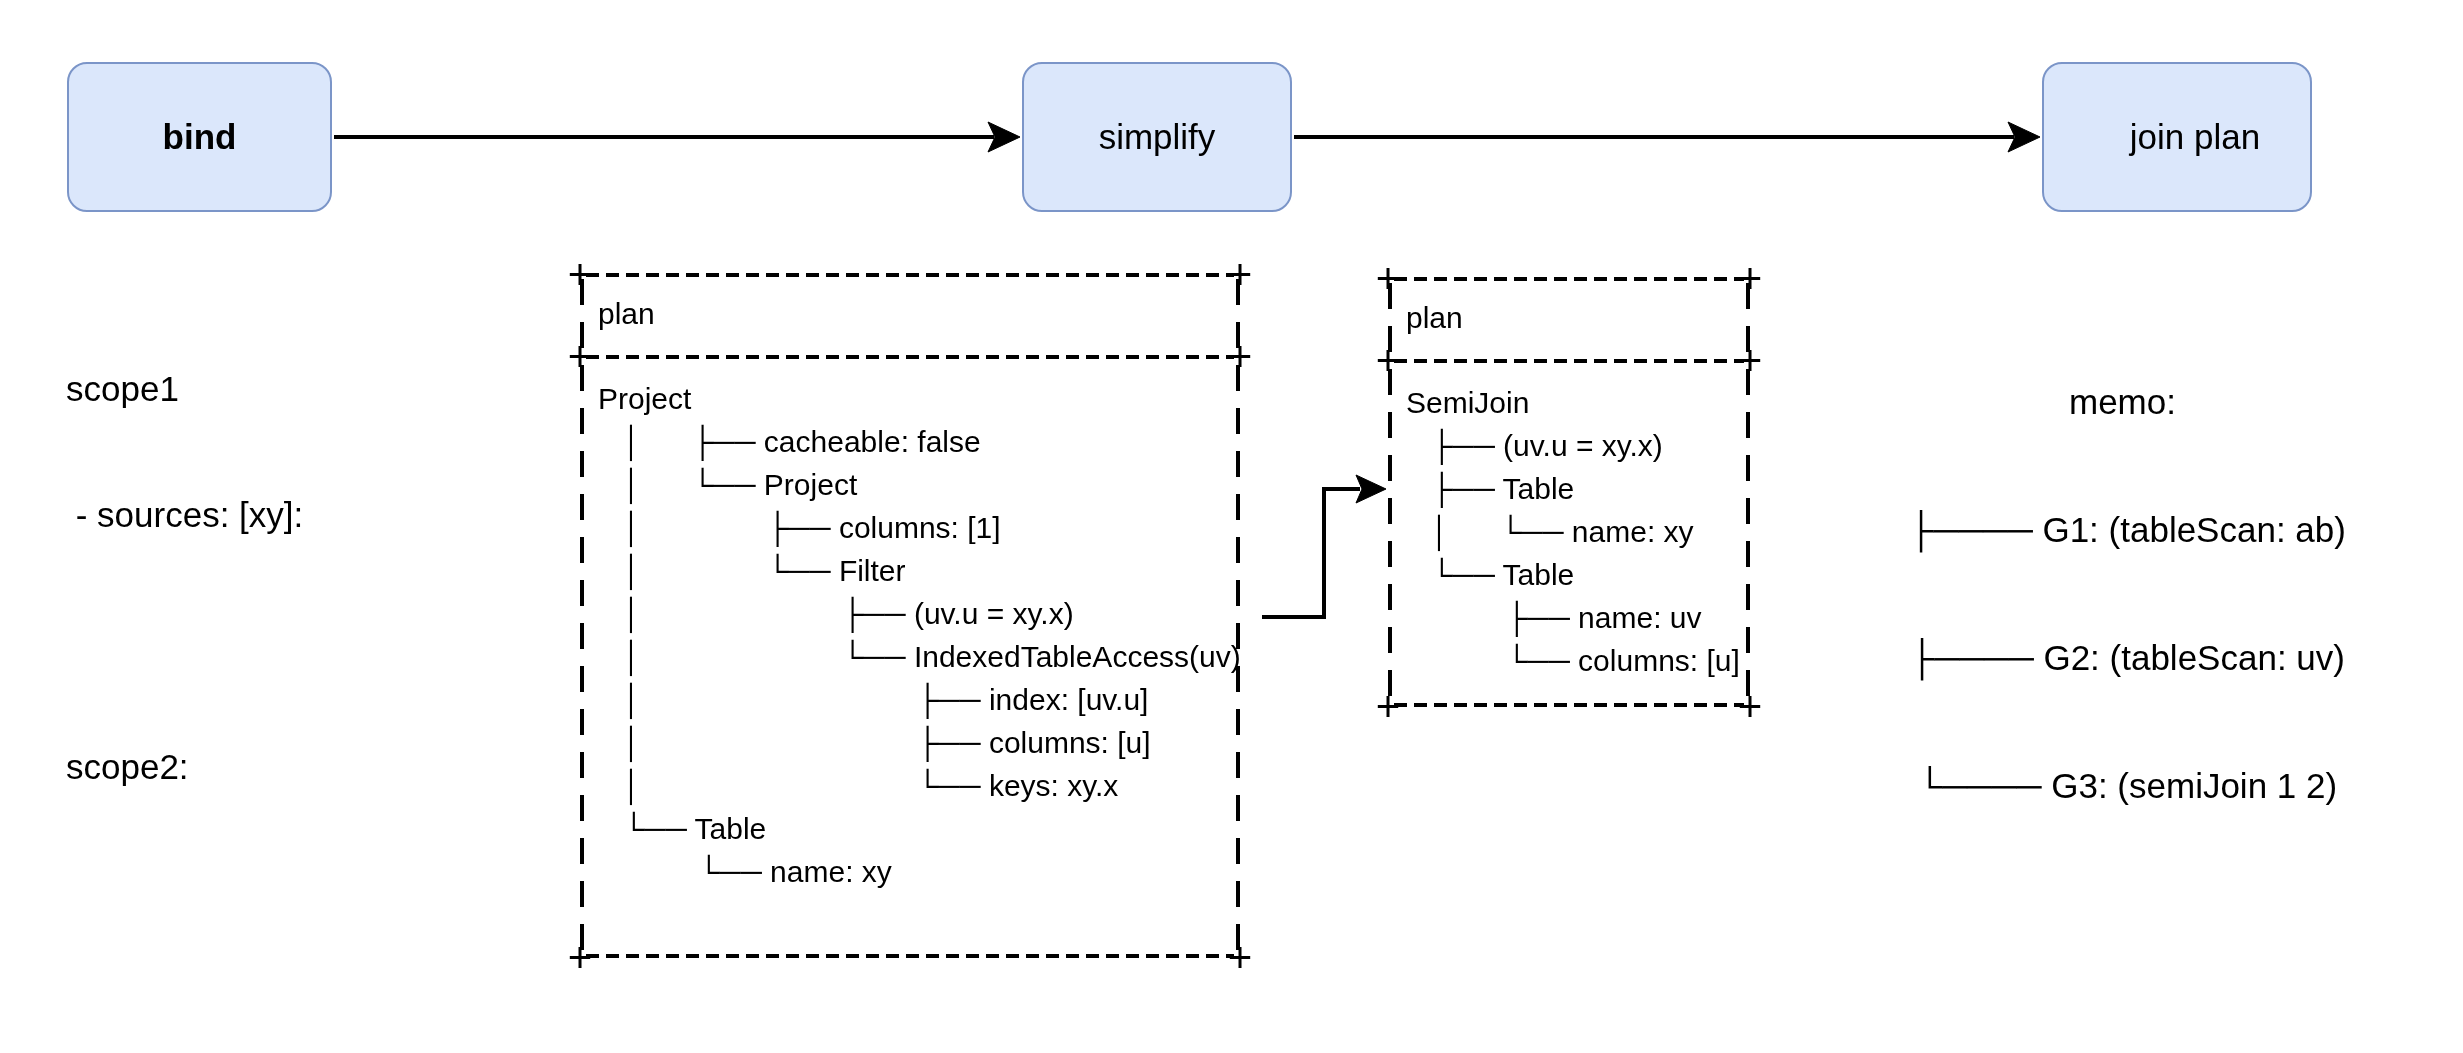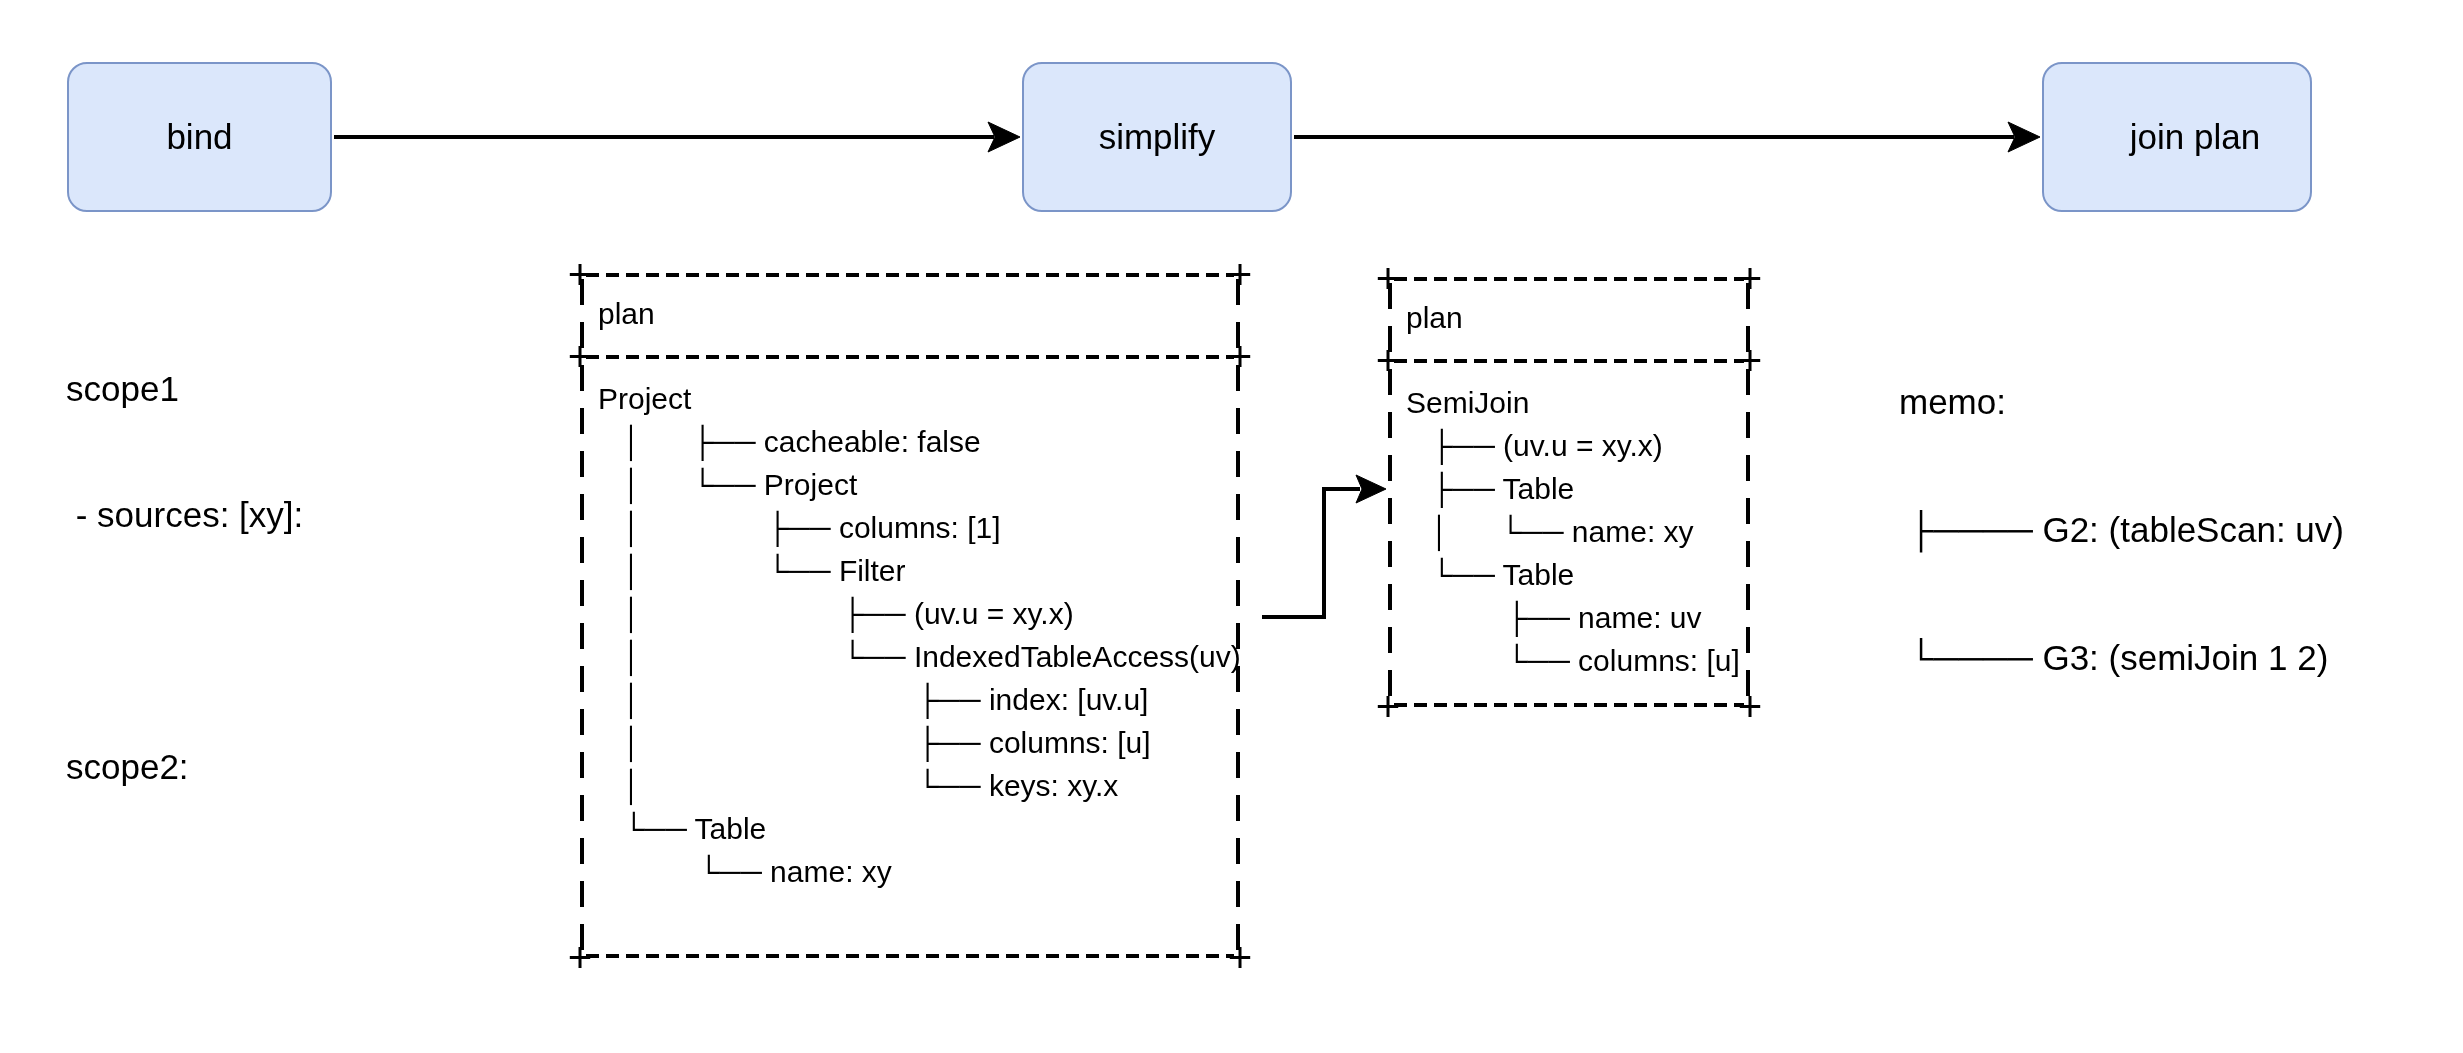--- a/index.html
+++ b/index.html
@@ -7,33 +7,33 @@
     position:relative;width:2463px;height:1053px;background:#ffffff;
     font-family:"Liberation Sans","DejaVu Sans",sans-serif;color:#000;overflow:hidden;
   }
   
   .stage{
     position:absolute;top:62px;height:150px;
     background:#dbe7fb;border:2px solid #7b95c8;border-radius:20px;
     display:flex;align-items:center;justify-content:center;
     font-size:35px;box-sizing:border-box;
   }
-  #stage-bind{left:67px;width:265px;}
+  #stage-bind{left:67px;width:265px;font-weight:bold;}
   #stage-simplify{left:1022px;width:270px;}
   #stage-joinplan{left:2042px;width:270px;padding-left:36px;}
   
   .arrows{position:absolute;left:0;top:0;pointer-events:none;}
   .arrows line,.arrows polyline{stroke:#000;stroke-width:4;fill:none;}
   .arrows polygon{fill:#000;stroke:#000;stroke-width:1;}
   
   .textblock{position:absolute;white-space:pre;}
   #scope-block{left:66px;top:286px;font-size:35px;}
   .scope-line{height:46px;line-height:46px;white-space:pre;}
   #memo-block{left:1899px;top:298px;font-size:35px;}
-  .memo-line{height:48px;line-height:48px;white-space:pre;}
+  .memo-line{height:48px;line-height:48px;white-space:pre;text-align:center;}
   
   .ascii-box{position:absolute;box-sizing:border-box;}
   #plan-box-simplify{left:580px;top:273px;width:660px;height:685px;}
   #plan-box-semijoin{left:1388px;top:277px;width:362px;height:430px;}
   .edge{position:absolute;}
   .edge-h{height:4px;left:6px;right:6px;
     background-image:repeating-linear-gradient(90deg,#000 0 13px,transparent 13px 20px);}
   .edge-v{width:4px;top:6px;bottom:6px;
     background-image:repeating-linear-gradient(180deg,#000 0 26px,transparent 26px 43px);}
   .edge-top{top:0;}
@@ -132,17 +132,18 @@
       <div class="plan-line">   ├── Table</div>
       <div class="plan-line">   │      └── name: xy</div>
       <div class="plan-line">   └── Table</div>
       <div class="plan-line">            ├── name: uv</div>
       <div class="plan-line">            └── columns: [u]</div>
     </div>
   </div>
 
   <div class="textblock" id="memo-block">
     <div class="memo-line">memo:</div>
+    <div class="memo-line"> ├──── G1: (tableScan: ab)</div>
     <div class="memo-line"> ├──── G2: (tableScan: uv)</div>
     <div class="memo-line"> └──── G3: (semiJoin 1 2)</div>
   </div>
 
 </div>
 
 </body></html>

